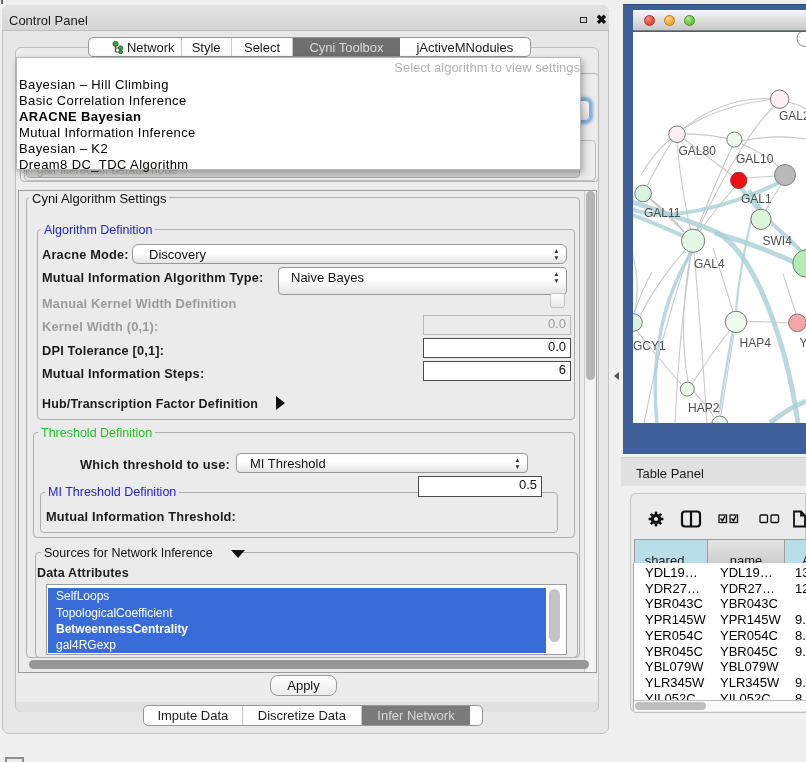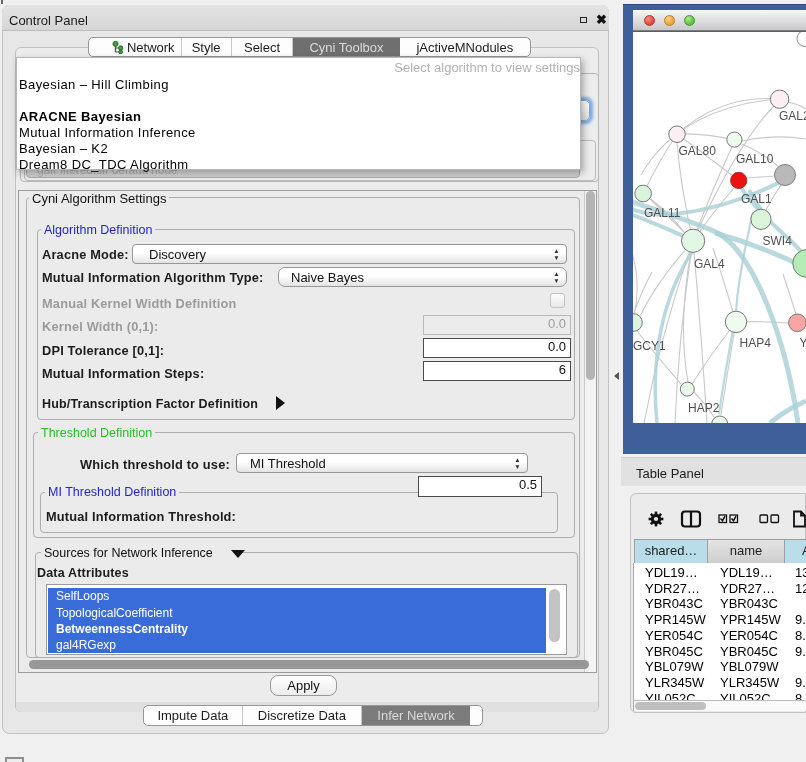--- a/index.html
+++ b/index.html
@@ -51,21 +51,21 @@
 #popup { left:16px; top:57px; width:565px; height:113px; background:#fff; border:1px solid #b7b7b7; box-shadow:2px 3px 7px rgba(0,0,0,0.32); }
 #popup .hint { position:absolute; left:0; top:2px; width:100%; text-align:right; font-size:13px; color:#b2b2b2; }
 .pitem { position:absolute; left:2px; font-size:13px; letter-spacing:0.4px; color:#000; white-space:nowrap; }
 
 #netwin { left:623px; top:4px; width:183px; height:450px; background:#3f5f9b; border-top:1px solid #2b4a80; }
 #nettitle { left:633px; top:10px; width:173px; height:21px; background:linear-gradient(#f7f7f7,#c8c8c8); border-bottom:1px solid #7e7e7e; }
 .light { position:absolute; top:5px; width:11px; height:11px; border-radius:50%; }
 #netcanvas { left:633px; top:32px; width:173px; height:391px; background:#fff; overflow:hidden; }
 #tptitle { left:636px; top:466px; font-size:13px; color:#1b1b1b; }
 #tpanel { left:630px; top:493px; width:176px; height:220px; background:#ebebeb; border:1px solid #c2c2c2; border-radius:6px 0 0 6px; }
-.hcell { position:absolute; top:539px; height:25px; border:1px solid #9e9e9e; font-size:13px; color:#222; text-align:center; padding-top:3px; }
+.hcell { position:absolute; top:539px; height:25px; border:1px solid #9e9e9e; font-size:13px; color:#222; text-align:center; padding-top:13px; }
 .trow { position:absolute; font-size:13px; color:#000; white-space:nowrap; }
 </style>
 </head>
 <body>
 <div class="abs" id="cpwin"></div>
 <div class="abs" id="cptitle">
     <span>Control Panel</span>
   </div>
 <div class="abs" id="floatbtn"></div>
 <div class="abs" id="closebtn">✖</div>
@@ -97,26 +97,26 @@
 <div class="abs" id="scrollpane"></div>
 <div class="abs" id="vtrack"></div>
 <div class="abs" id="vthumb"></div>
 
 <div class="abs grp" style="left:26px; top:197px; width:554px; height:461px;"></div>
 <div class="abs grptitle" style="left:29px; top:191px; color:#111; font-size:13px;">Cyni Algorithm Settings</div>
 
 <div class="abs grp" style="left:37px; top:229px; width:538px; height:191px;"></div>
 <div class="abs grptitle blue" style="left:41px; top:223px;">Algorithm Definition</div>
 <div class="lbl" style="left:42px; top:247px;">Aracne Mode:</div>
-<div class="combo" style="left:132px; top:244px; width:435px; height:20px;">
+<div class="combo" style="left:132px; top:244px; width:435px; height:20px;border-radius:6px;">
     <span style="left:16px;">Discovery</span>
     <div class="spin">▲<br>▼</div>
   </div>
 <div class="lbl" style="left:42px; top:270px;">Mutual Information Algorithm Type:</div>
-<div class="combo" style="left:278px; top:267px; width:289px; height:20px;border-radius:7px;">
+<div class="combo" style="left:278px; top:267px; width:289px; height:28px;">
     <span style="left:12px;">Naive Bayes</span>
     <div class="spin">▲<br>▼</div>
   </div>
 <div class="lbl dis" style="left:42px; top:296px;">Manual Kernel Width Definition</div>
 <div class="abs" style="left:550px; top:293px; width:15px; height:15px; background:linear-gradient(#fdfdfd,#e9e9e9); border:1px solid #c2c2c2; border-radius:3px;"></div>
 <div class="lbl dis" style="left:42px; top:319px;">Kernel Width (0,1):</div>
 <div class="fld dis" style="left:423px; top:315px; width:148px; height:20px;">0.0</div>
 <div class="lbl" style="left:42px; top:343px;">DPI Tolerance [0,1]:</div>
 <div class="fld" style="left:423px; top:338px; width:148px; height:20px;">0.0</div>
 <div class="lbl" style="left:42px; top:366px;">Mutual Information Steps:</div>
@@ -157,20 +157,21 @@
   <div class="tabseg dark" style="width:108px; background:#7b7b7b; color:#d9d9d9;">Infer Network</div>
   <div class="tabseg" style="flex:1;"></div>
 </div>
 
 <div class="abs" style="left:5px; top:757px; width:19px; height:18px; border:2px solid #8f8f8f; background:#ededed;"></div>
 <div class="abs" style="left:1px; top:0; width:2px; height:4px; background:#666;"></div>
 
 <div class="abs" id="popup">
   <div class="hint">Select algorithm to view settings</div>
   <div class="pitem" style="top:19px;">Bayesian – Hill Climbing</div>
+  <div class="pitem" style="top:35px;">Basic Correlation Inference</div>
   <div class="pitem" style="top:51px; font-weight:bold;">ARACNE Bayesian</div>
   <div class="pitem" style="top:67px;">Mutual Information Inference</div>
   <div class="pitem" style="top:82.5px;">Bayesian – K2</div>
   <div class="pitem" style="top:99px;">Dream8 DC_TDC Algorithm</div>
 </div>
 
 <div class="abs" style="left:614px; top:372px; width:0; height:0; border-right:5px solid #555; border-top:4px solid transparent; border-bottom:4px solid transparent;"></div>
 
 <div class="abs" id="netwin"></div>
 <div class="abs" id="nettitle">

